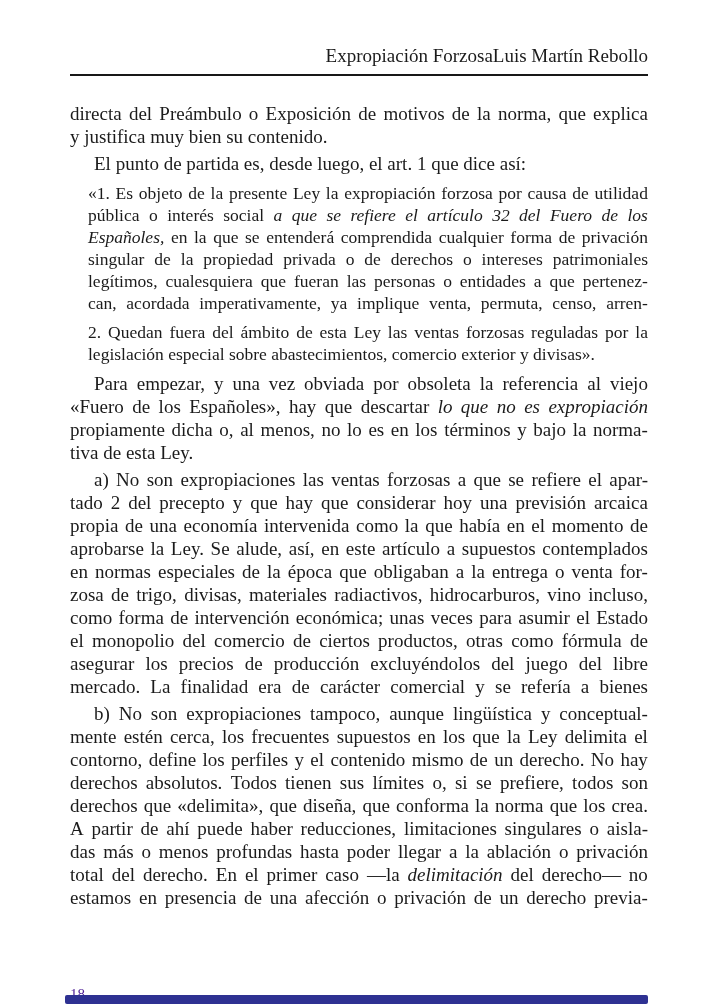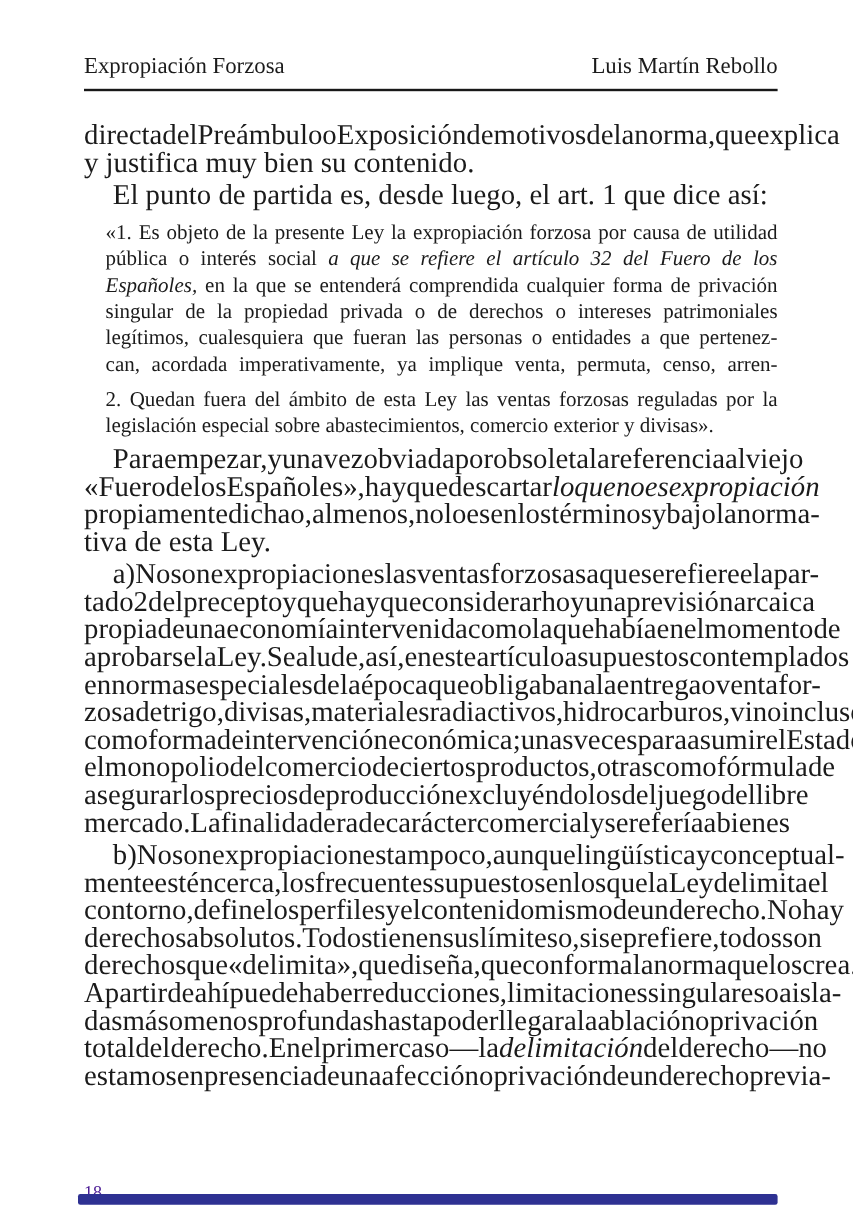--- a/index.html
+++ b/index.html
@@ -11,32 +11,32 @@
   .page {
     position: relative;
     width: 711px; height: 1006px;
     background: #ffffff;
     color: #1b1b1b;
     overflow: hidden;
     box-sizing: border-box;
   }
   .header {
     display: flex;
-    justify-content: space-between;
+    justify-content: flex-end;
     align-items: baseline;
     margin: 45px 63px 0 70px;
     padding-bottom: 7px;
     border-bottom: 2px solid #181818;
     font-size: 19px;
   }
   .main {
     margin: 26px 63px 0 70px;
   }
   .para { margin: 0; }
-  .p-body { font-size: 24px; }
+  .p-body { font-size: 19px; }
   .p-body + .p-body { margin-top: 4px; }
   .p-quote {
     font-size: 17.5px;
     margin: 7px 0 0 18px;
   }
   .p-quote + .p-body { margin-top: 7px; }
   .line { position: relative; }
   .jl {
     display: flex;
     flex-wrap: nowrap;

